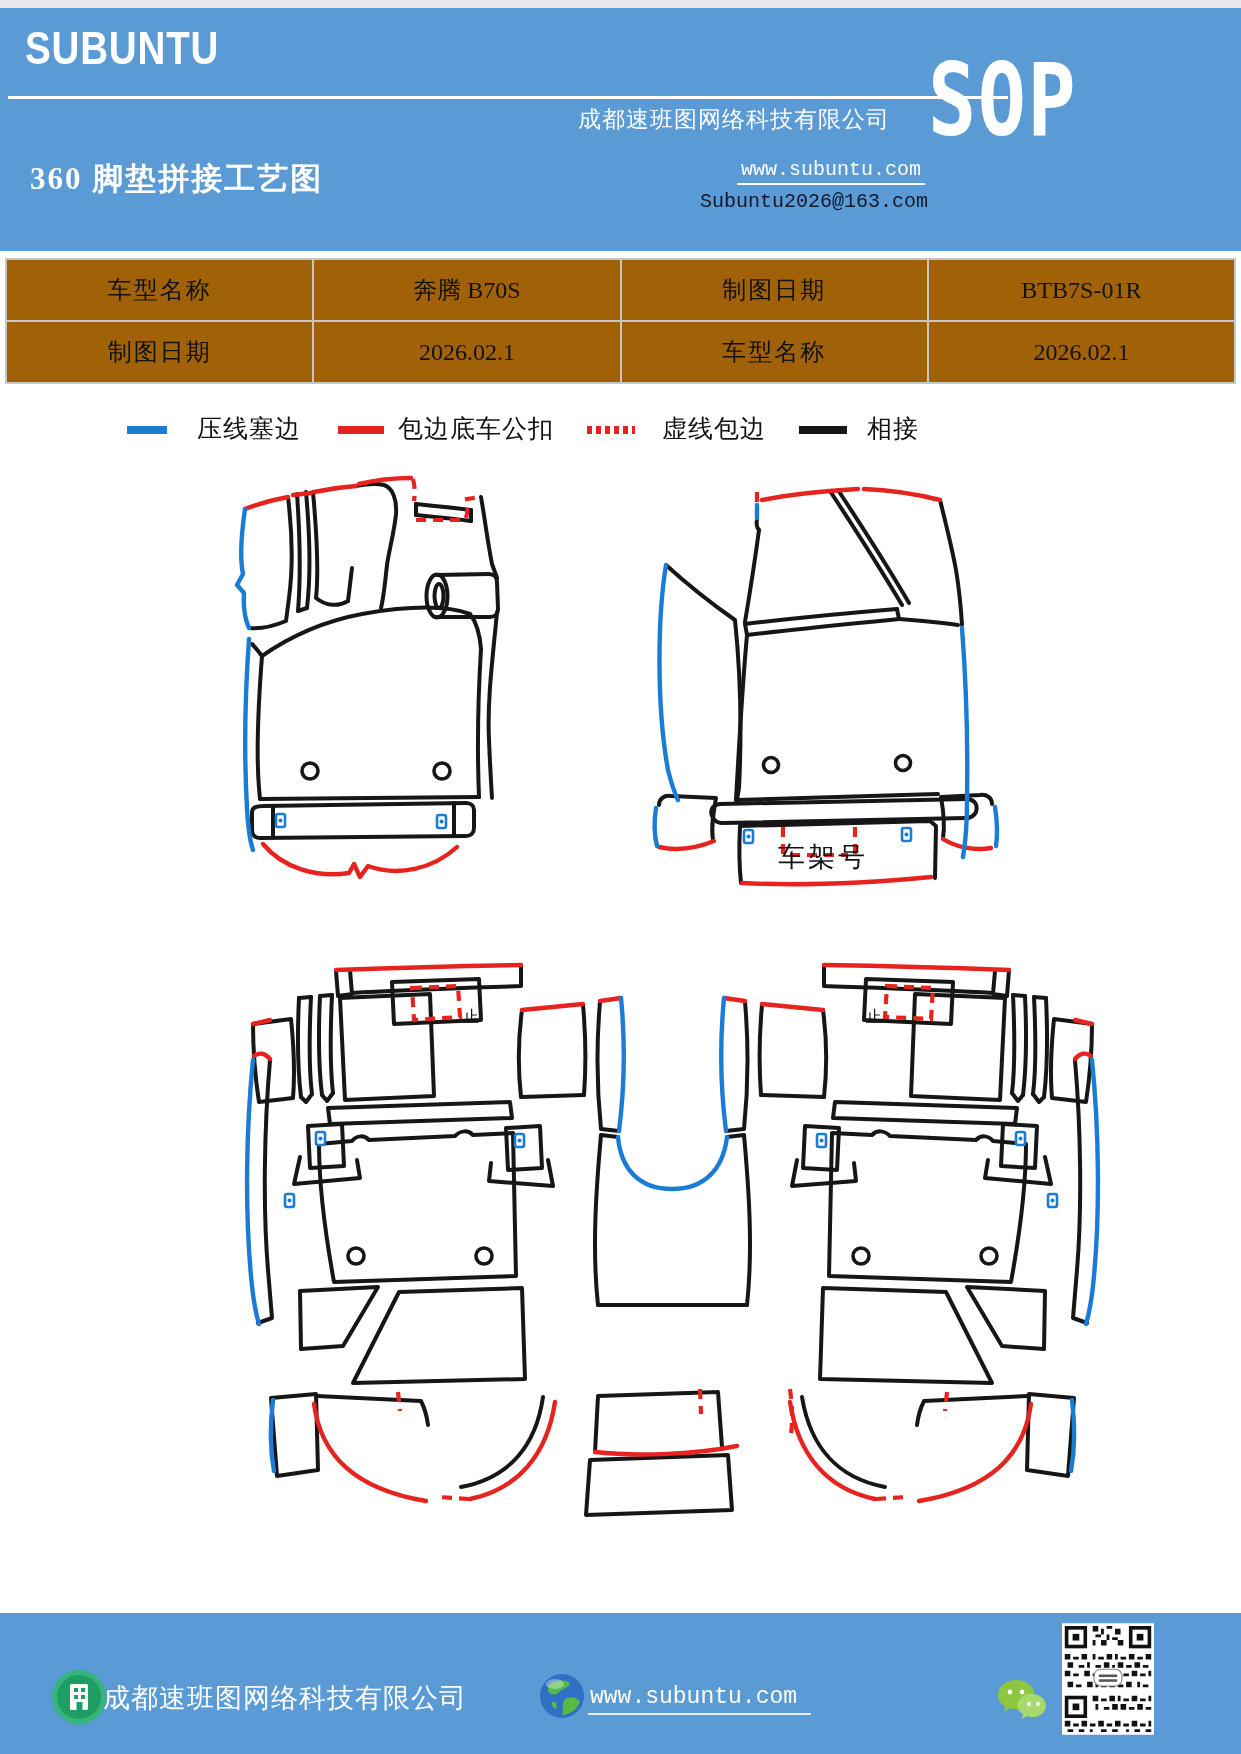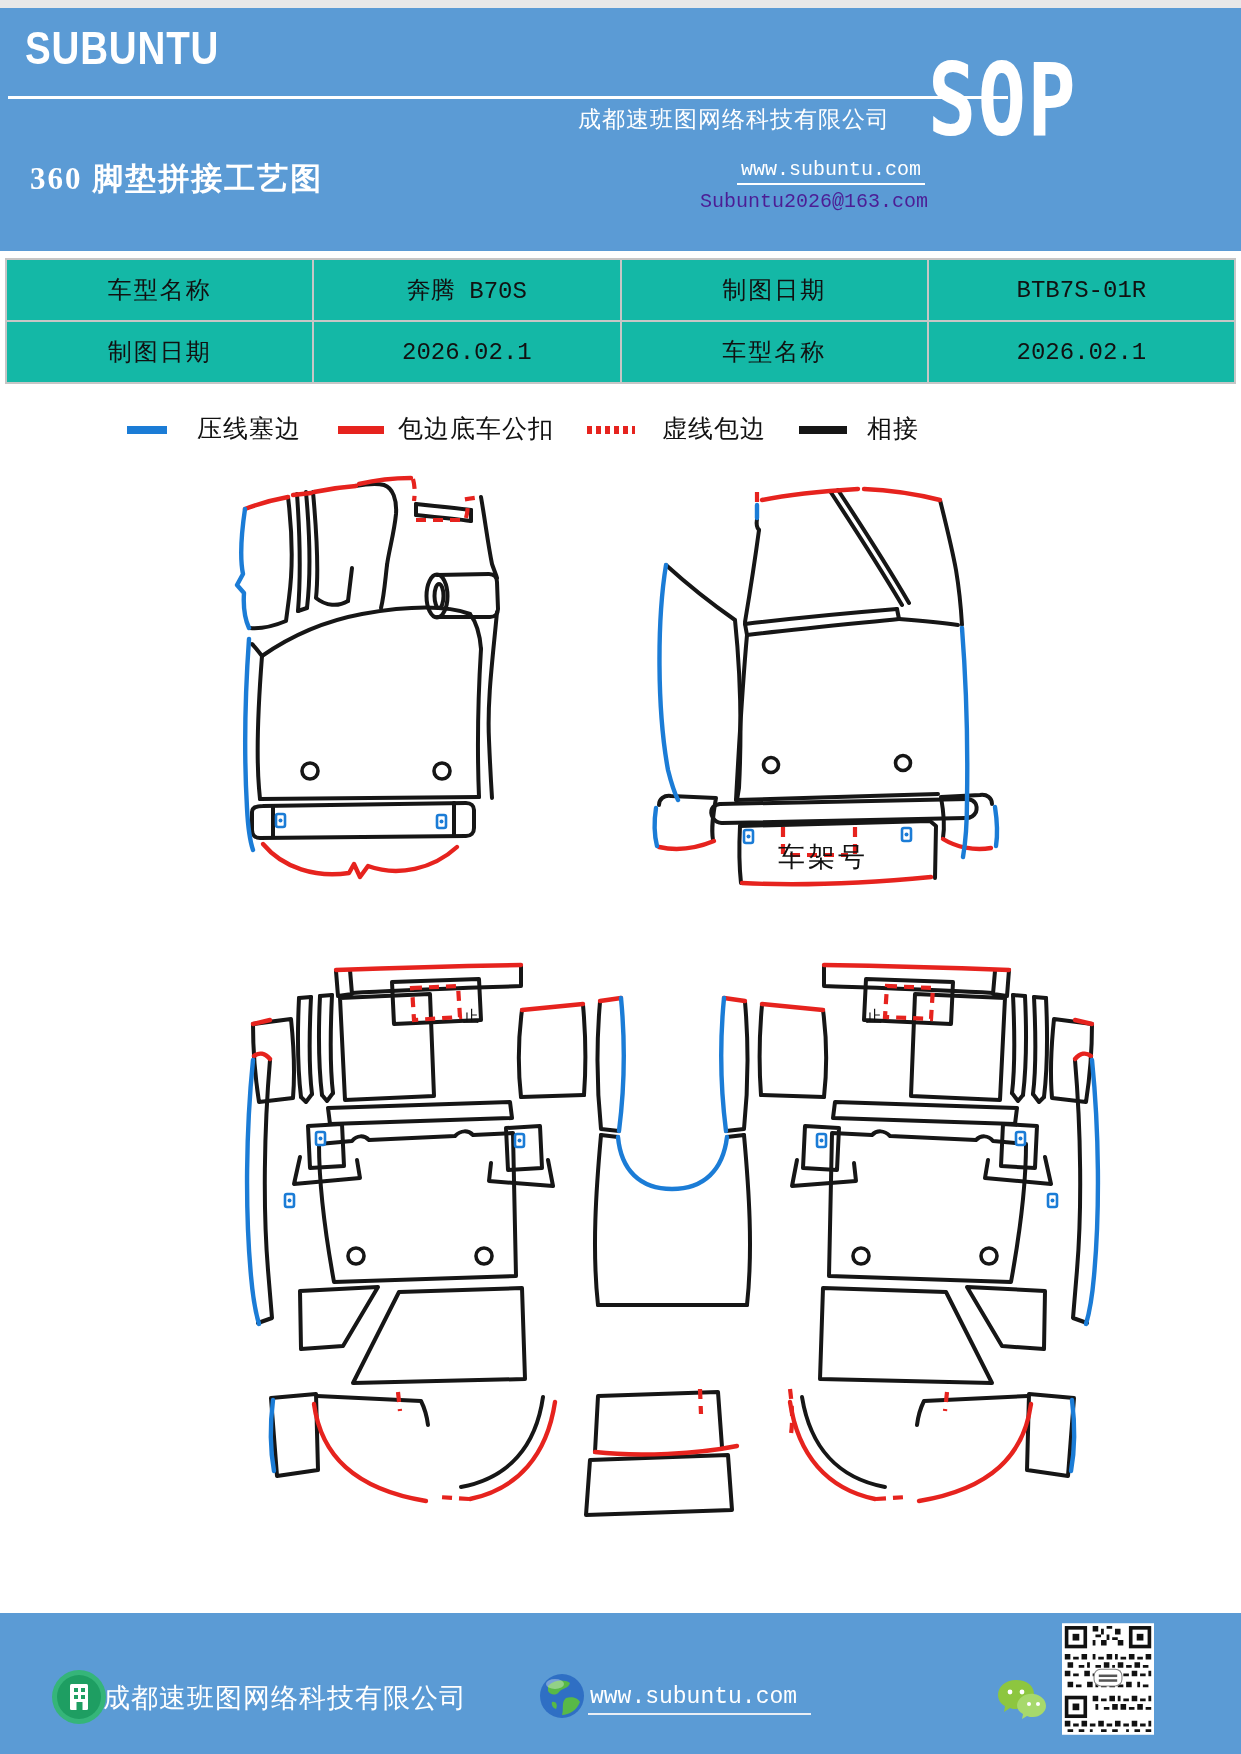--- a/index.html
+++ b/index.html
@@ -10,32 +10,32 @@
   .brand{position:absolute;left:25px;top:12px;color:#fff;font-size:47px;font-weight:700;
          letter-spacing:1px;transform:scaleX(.82);transform-origin:left center;}
   .header-rule{position:absolute;left:8px;top:88px;width:1000px;height:3px;background:#fff;}
   .header-company{position:absolute;right:351px;top:96px;color:#fff;font-size:23px;
          font-family:"Liberation Serif",serif;letter-spacing:1px;white-space:nowrap;}
   .doc-title{position:absolute;left:30px;top:150px;color:#fff;font-size:31px;font-weight:700;
          font-family:"Liberation Serif",serif;letter-spacing:2px;white-space:nowrap;}
   .header-site{position:absolute;left:737px;top:150px;color:#fff;font-size:20px;
          font-family:"Liberation Mono",monospace;border-bottom:2px solid #fff;
          padding:0 4px 2px 4px;white-space:nowrap;cursor:pointer;}
-  .header-mail{position:absolute;left:700px;top:182px;color:#4c1d95;font-size:20px;
+  .header-mail{position:absolute;left:700px;top:182px;color:#0f172a;font-size:20px;
          font-family:"Liberation Mono",monospace;white-space:nowrap;}
   .sop{position:absolute;left:928px;top:34px;color:#fff;font-size:100px;font-weight:700;
          font-family:"DejaVu Sans Mono",monospace;transform:scaleX(.8);transform-origin:left top;
          letter-spacing:2px;}
   
   .info-table{position:absolute;left:5px;top:250px;width:1231px;height:116px;
-         border-collapse:collapse;table-layout:fixed;background:#14b8a6;}
+         border-collapse:collapse;table-layout:fixed;background:#a16207;}
   .info-table td{border:2px solid #c6c6c6;text-align:center;vertical-align:middle;
          color:#111;height:58px;}
   td.lab{font-size:24px;font-family:"Liberation Serif",serif;letter-spacing:2px;}
-  td.val{font-size:24px;font-family:Liberation Mono, monospace;}
+  td.val{font-size:24px;font-family:Liberation Serif, serif;}
   
   .legend-label{position:absolute;top:404px;font-size:25px;color:#111;
          font-family:Liberation Mono, monospace;letter-spacing:1px;white-space:nowrap;}
   .sw{position:absolute;top:418px;height:8px;}
   .sw-blue{left:127px;width:40px;background:#1B7CD6;}
   .sw-red{left:338px;width:46px;background:#E6231E;}
   .sw-dash{left:587px;width:48px;background:repeating-linear-gradient(90deg,#E6231E 0 5px,transparent 5px 9px);}
   .sw-black{left:799px;width:48px;background:#161616;}
   
   .art{position:absolute;left:0;top:0;width:1241px;height:1754px;}

